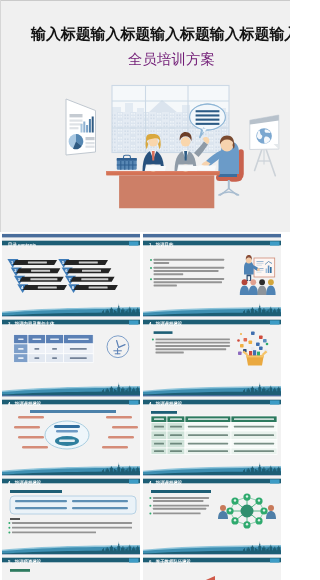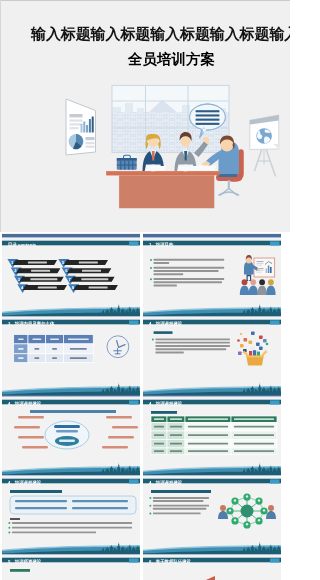--- a/index.html
+++ b/index.html
@@ -3,21 +3,21 @@
 <meta charset="utf-8">
 <style>
 *{box-sizing:border-box;margin:0;padding:0}
 html,body{width:290px;height:580px;background:#ffffff;font-family:"Liberation Sans",sans-serif;overflow:hidden}
 .page{position:relative;width:290px;height:580px;background:#ffffff}
 
 .hero{position:absolute;left:0;top:0;width:290px;height:232px;background:#f0f0f0;overflow:hidden}
 .edge-top{position:absolute;left:0;top:0;width:290px;height:1px;background:#cacaca;z-index:5}
 .edge-left{position:absolute;left:0;top:0;width:1px;height:232px;background:#d6d6d6;z-index:5}
 .hero-title{position:absolute;top:26px;left:31px;font-size:15px;font-weight:bold;color:#131313;white-space:nowrap;letter-spacing:-.1px;line-height:16px}
-.hero-sub{position:absolute;top:52px;left:128px;font-size:14.3px;font-weight:bold;color:#000000;letter-spacing:.2px;line-height:15px;white-space:nowrap}
+.hero-sub{position:absolute;top:52px;left:128px;font-size:14.3px;font-weight:normal;color:#701a75;letter-spacing:.2px;line-height:15px;white-space:nowrap}
 .hero-art{position:absolute;left:0;top:0;width:290px;height:232px}
 
 .grid{position:absolute;left:2px;top:233px;width:300px}
 .row{position:relative}
 .row{display:flex;gap:2.5px;position:relative}
 .tb{width:138px;height:83px;position:relative;overflow:visible;background:transparent;flex:0 0 auto;margin-bottom:-3.7px}
 .tb>svg{display:block;position:absolute;left:0;top:0}
 </style>
 </head>
 <body>

